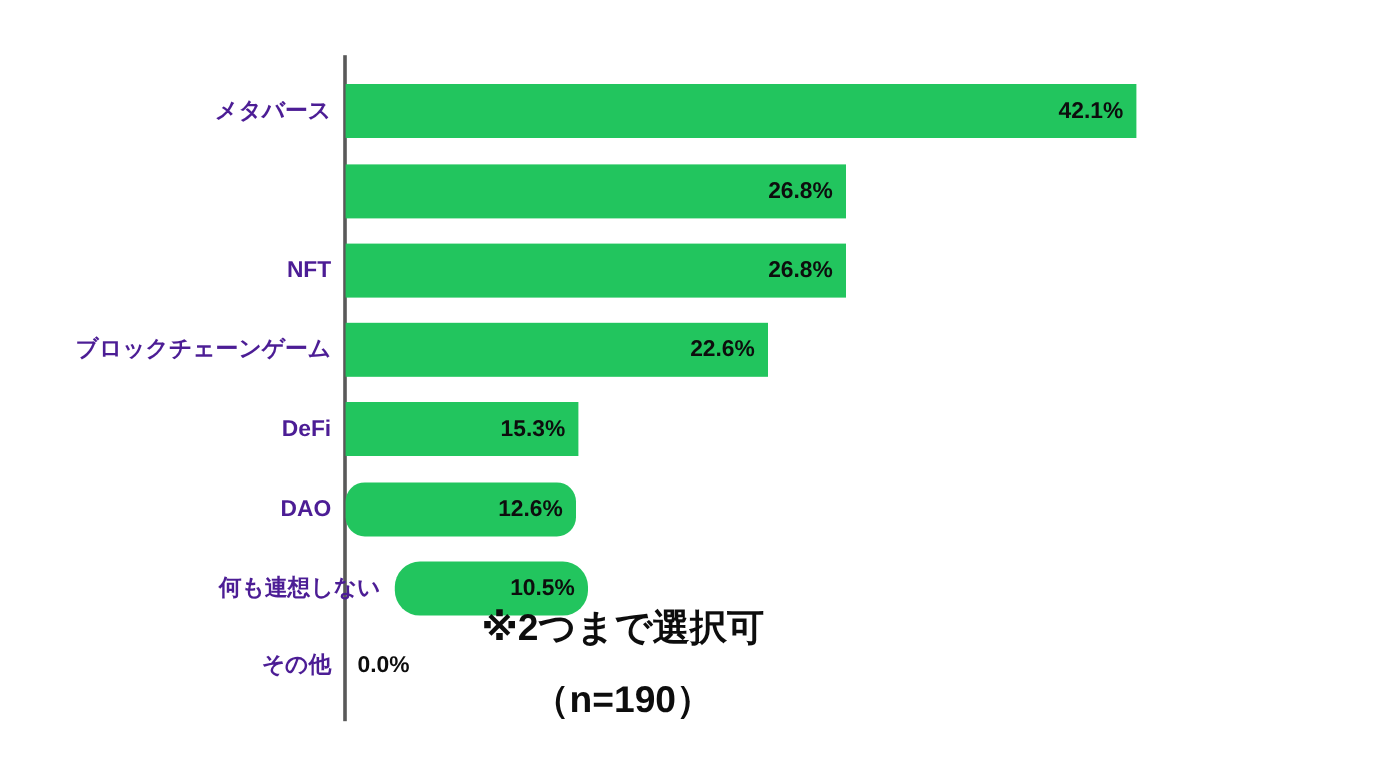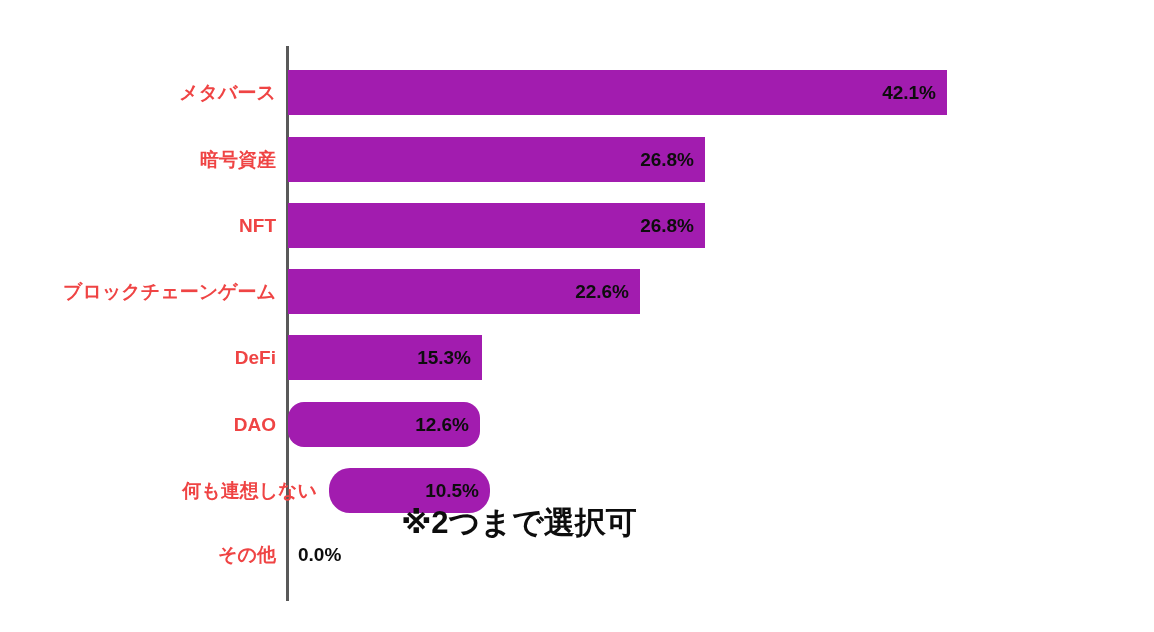--- a/index.html
+++ b/index.html
@@ -49,32 +49,32 @@
   }
 
   .cat-label {
     position: absolute;
     right: 878px; 
     top: 0;
     height: 45px;
     line-height: 45px;
     font-size: 19px;
     font-weight: bold;
-    color: #ef4444;
+    color: #4c1d95;
     white-space: nowrap;
     text-align: right;
     letter-spacing: 0px;
   }
 
   .bar {
     position: absolute;
     left: 288px;
     top: 0;
     height: 45px;
-    background: #a21caf;
+    background: #22c55e;
     box-sizing: border-box;
   }
 
   .bar-value {
     position: absolute;
     top: 0;
     height: 45px;
     line-height: 45px;
     font-size: 19px;
     font-weight: bold;
@@ -126,21 +126,20 @@
     <div class="axis-line"></div>
 
     <div class="bar-row" style="top:70px;">
       <div class="cat-label">メタバース</div>
       <div class="bar" style="width:659px;">
         <div class="bar-value inside">42.1%</div>
       </div>
     </div>
 
     <div class="bar-row" style="top:137px;">
-      <div class="cat-label">暗号資産</div>
       <div class="bar" style="width:417px;">
         <div class="bar-value inside">26.8%</div>
       </div>
     </div>
 
     <div class="bar-row" style="top:203px;">
       <div class="cat-label">NFT</div>
       <div class="bar" style="width:417px;">
         <div class="bar-value inside">26.8%</div>
       </div>
@@ -175,14 +174,15 @@
     </div>
 
     <div class="bar-row" style="top:532px;">
       <div class="cat-label">その他</div>
       <div class="bar-value outside">0.0%</div>
     </div>
 
   </div>
 
   <div class="annotation note">※2つまで選択可</div>
+  <div class="annotation sample">（n=190）</div>
 
 </div>
 
 </body></html>

